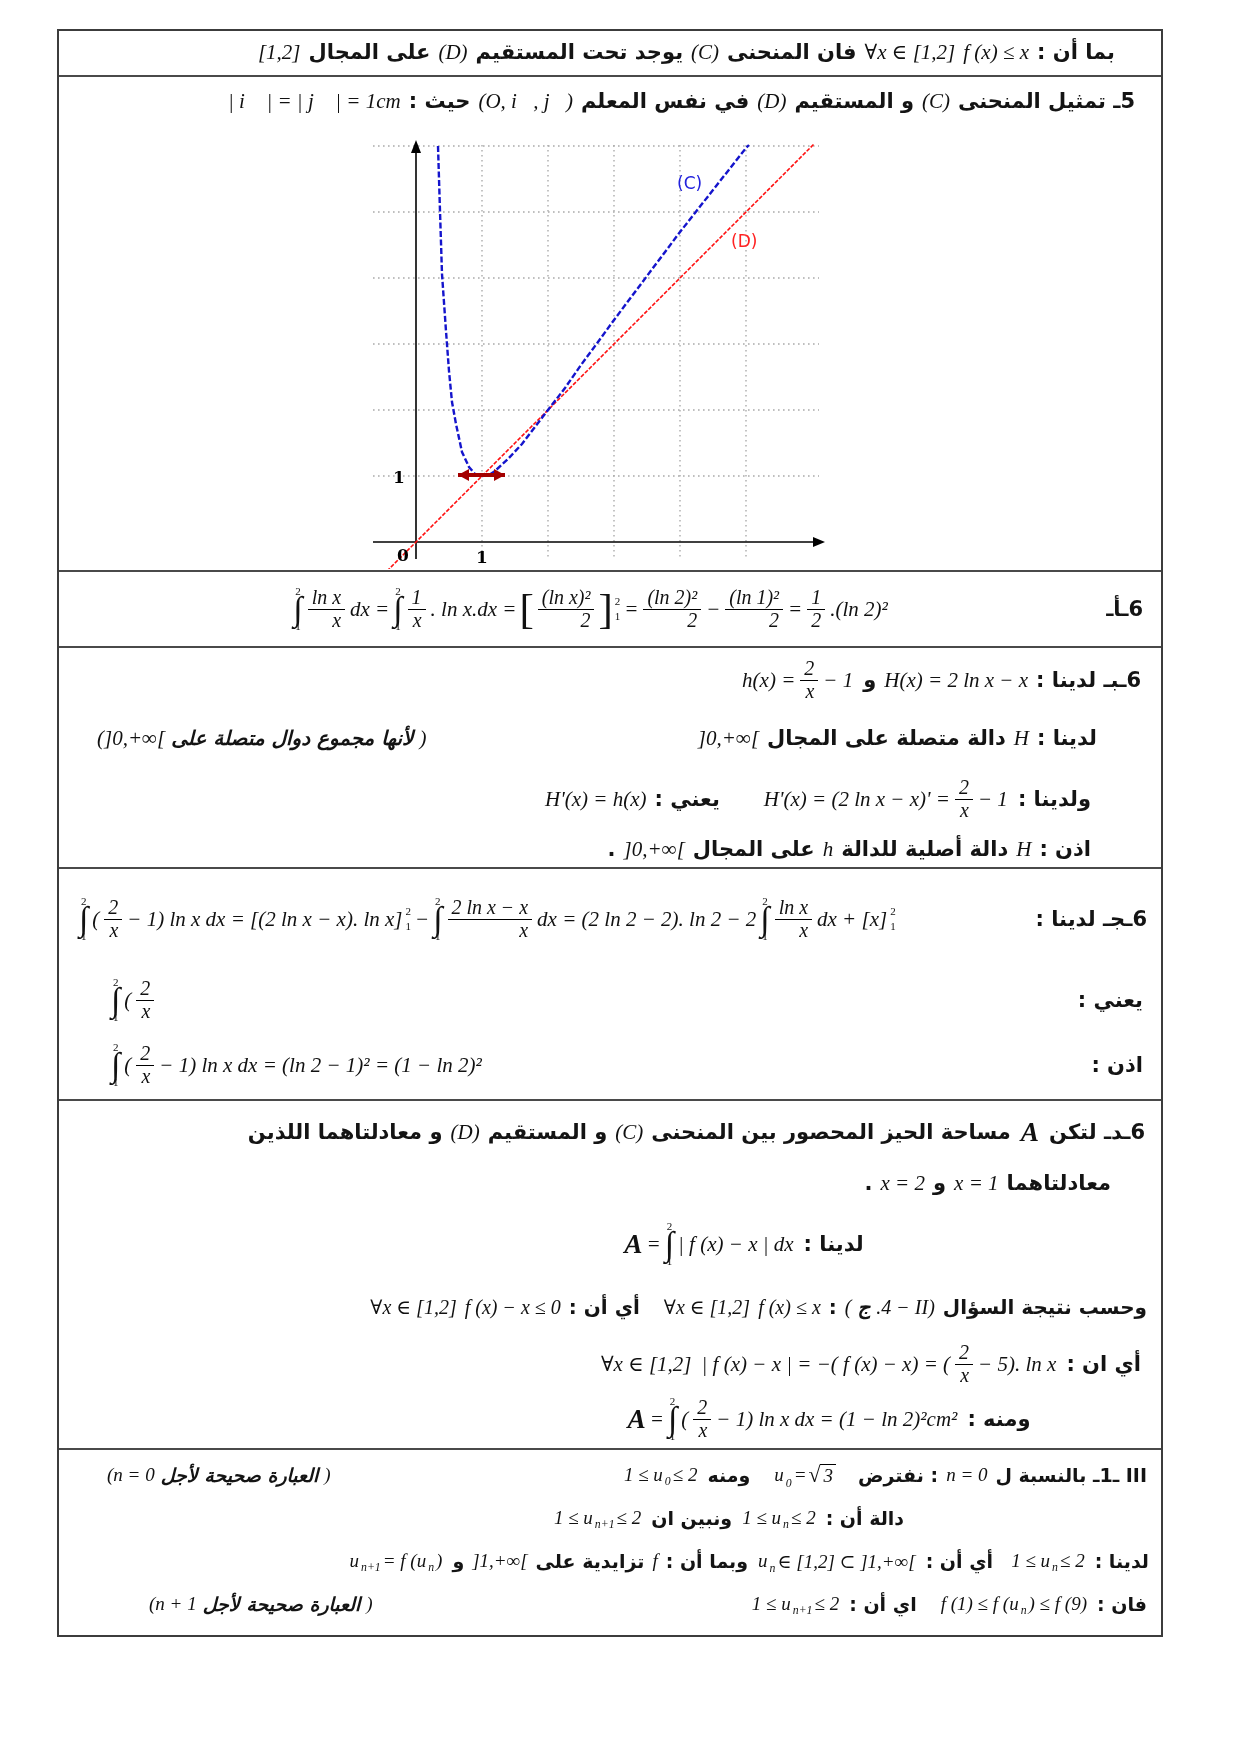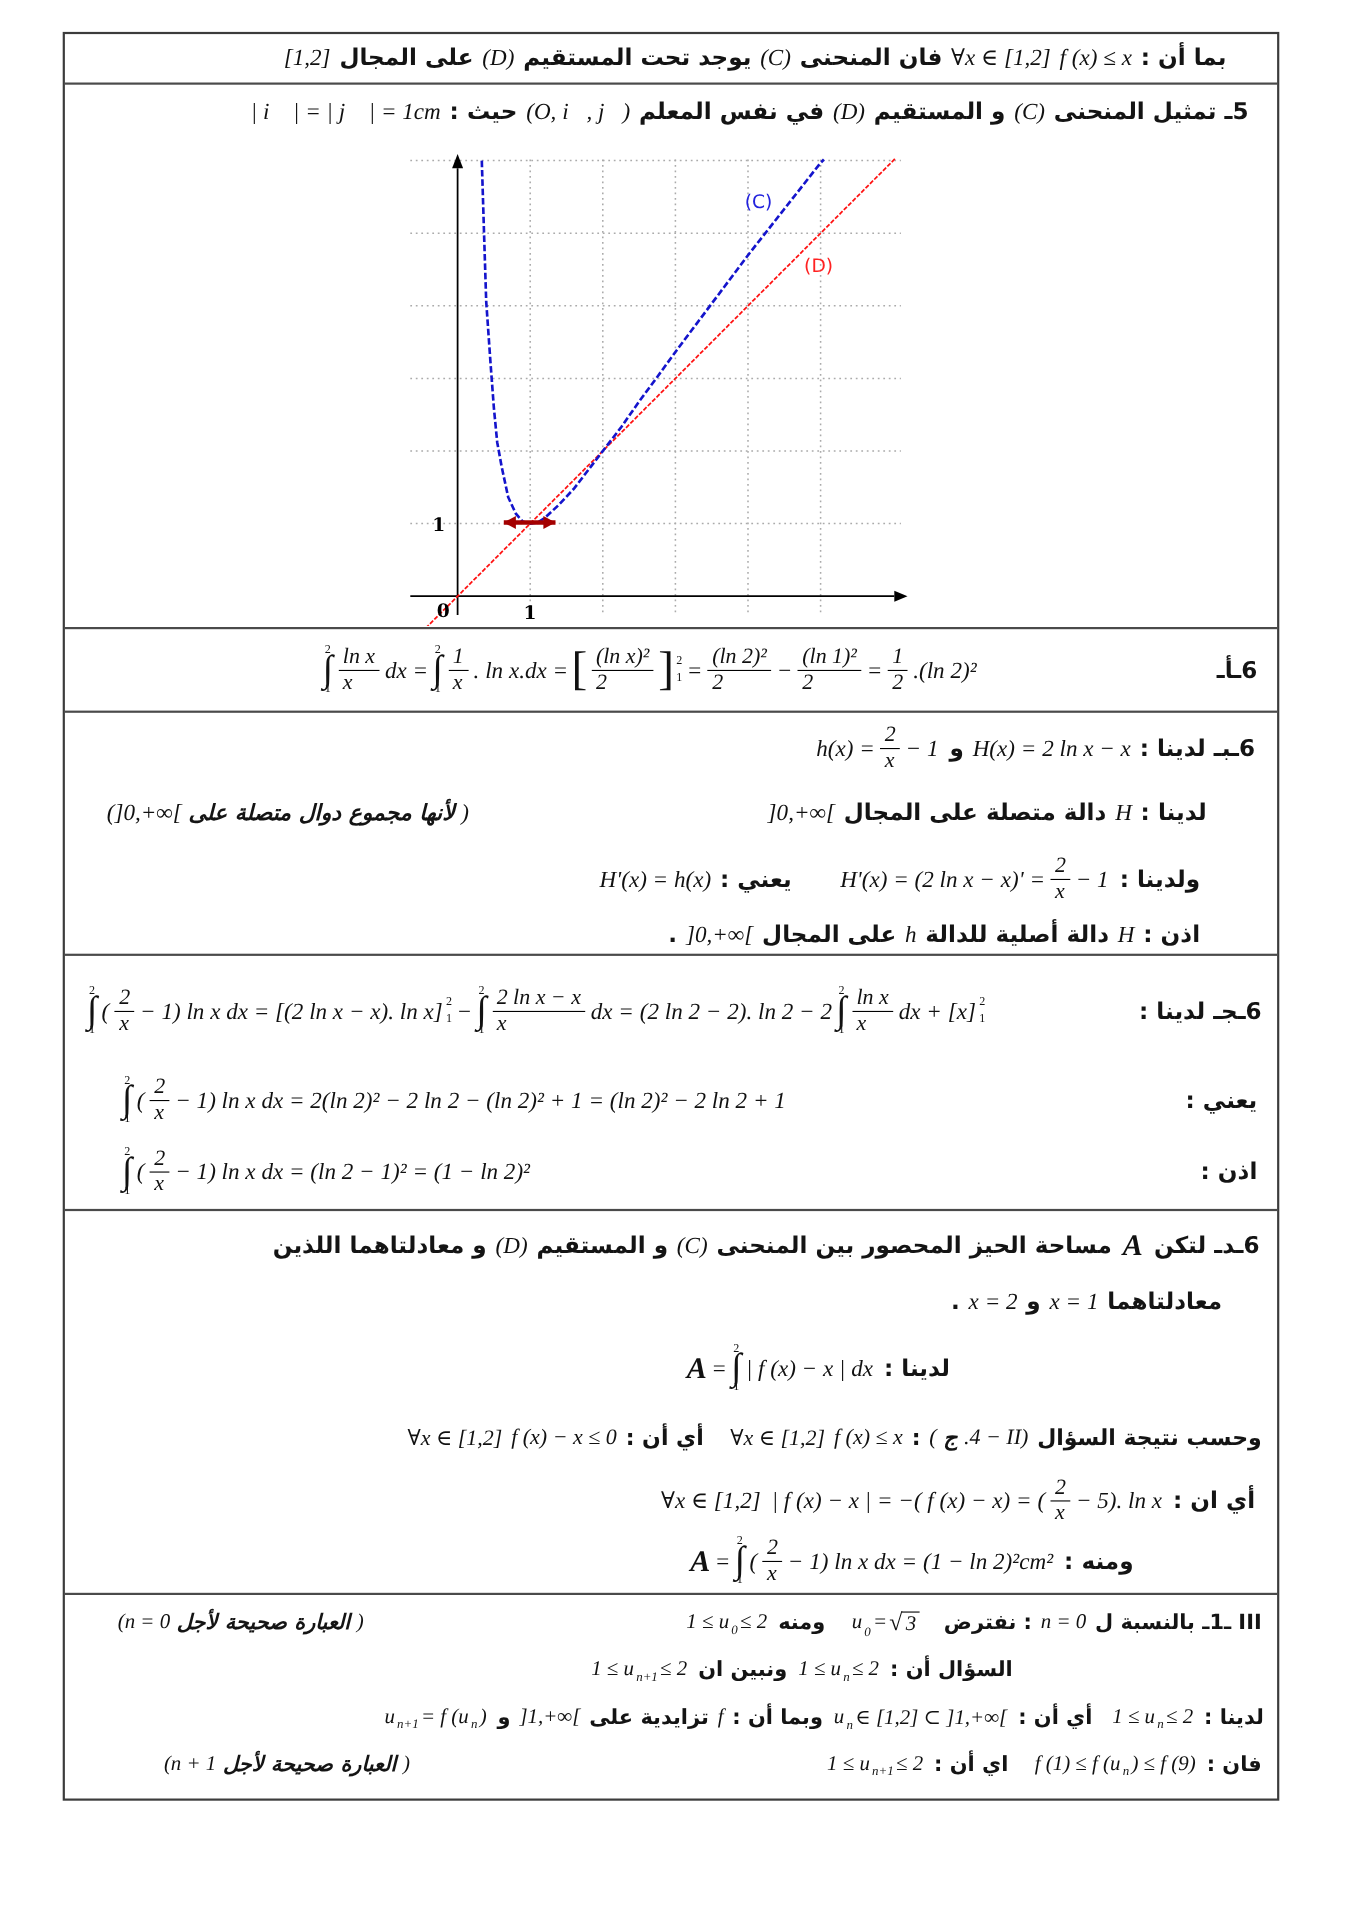--- a/index.html
+++ b/index.html
@@ -18,21 +18,21 @@
   .line>*{flex-shrink:0}
   .between{justify-content:space-between}
   .center{justify-content:center}
   .seg{margin:0 4px}
   .ar{font-family:"DejaVu Sans","Liberation Sans",sans-serif;font-weight:700;font-size:21px;color:#141414;direction:rtl;unicode-bidi:isolate}
   .mt{font-family:"Liberation Serif","DejaVu Serif",serif;font-style:italic;font-size:21px;color:#111;direction:ltr;unicode-bidi:isolate;display:inline-flex;align-items:center}
   .mt .t{margin:0 2px}
   .grp{direction:ltr;unicode-bidi:isolate;display:inline-flex;align-items:center;font-family:"Liberation Serif","DejaVu Serif",serif;font-style:italic;font-size:21px;color:#111}
   .grp .ar{font-size:0.95em;margin:0 6px}
   .wrap{display:inline-flex;align-items:center;direction:rtl}
-  .frac{display:inline-block;text-align:left;vertical-align:middle;line-height:1.08;margin:0 3px;font-size:0.95em}
+  .frac{display:inline-block;text-align:right;vertical-align:middle;line-height:1.08;margin:0 3px;font-size:0.95em}
   .fn{display:block;padding:0 4px}
   .fd{display:block;border-top:1.6px solid #000;padding:0 4px}
   .intg{display:inline-flex;flex-direction:column;align-items:center;line-height:0.72;margin:0 2px;font-style:normal}
   .ia,.ib{font-size:11px;font-style:normal;line-height:1}
   .is{font-size:34px}
   .stk{display:inline-flex;flex-direction:column;justify-content:space-between;height:2.35em;vertical-align:middle;font-size:11px;line-height:1;margin:0 2px 0 1px;font-style:normal}
   .bb{font-size:2.05em;font-style:normal;line-height:0.8;margin:0 1px}
   .sb{font-size:62%;align-self:flex-end;transform:translateY(22%);font-style:italic}
   .rad{font-style:normal;font-size:1.15em}
   .sq{border-top:1.6px solid #000;padding:0 3px}
@@ -282,21 +282,20 @@
             <span class="intg">
               <span class="ia">2</span>
               <span class="is">∫</span>
               <span class="ib">1</span>
             </span>
             <span class="t">(</span>
             <span class="frac">
               <span class="fn">2</span>
               <span class="fd">x</span>
             </span>
-            <span class="t">− 1) ln x dx = 2(ln 2)² − 2 ln 2 − (ln 2)² + 1 = (ln 2)² − 2 ln 2 + 1</span>
           </span>
         </div>
         <div class="line c3 between">
           <span class="seg ar">اذن :</span>
           <span class="seg mt" dir="ltr">
             <span class="intg">
               <span class="ia">2</span>
               <span class="is">∫</span>
               <span class="ib">1</span>
             </span>
@@ -413,21 +412,21 @@
             </span>
           </span>
           <span class="seg grp" dir="ltr">
             <span class="t">(</span>
             <span class="t">n = 0</span>
             <span class="ar">العبارة صحيحة لأجل</span>
             <span class="t">)</span>
           </span>
         </div>
         <div class="line i2 center">
-          <span class="seg ar">السؤال أن :</span>
+          <span class="seg ar">دالة أن :</span>
           <span class="seg mt" dir="ltr">
             <span class="t">1 ≤ u</span>
             <span class="sb">n</span>
             <span class="t">≤ 2</span>
           </span>
           <span class="seg ar">ونبين ان</span>
           <span class="seg mt" dir="ltr">
             <span class="t">1 ≤ u</span>
             <span class="sb">n+1</span>
             <span class="t">≤ 2</span>

